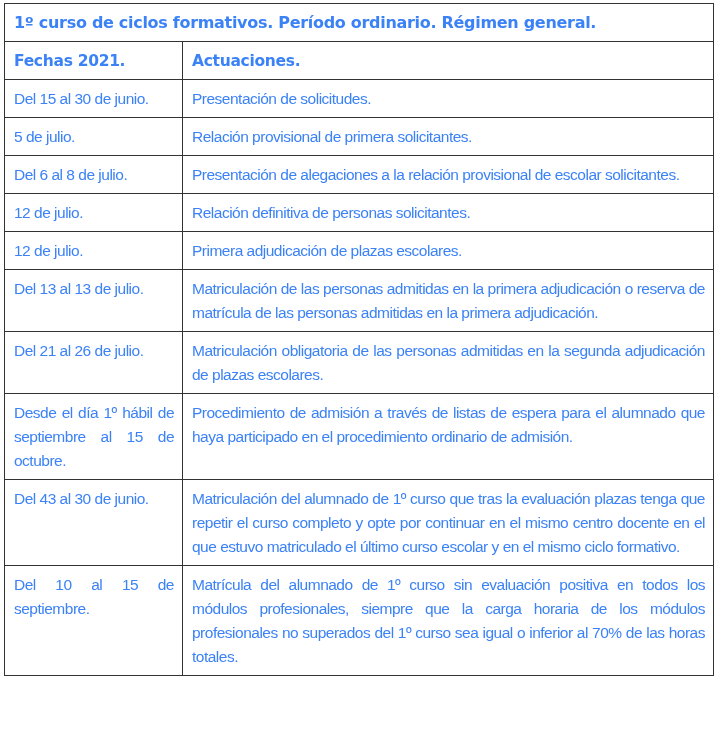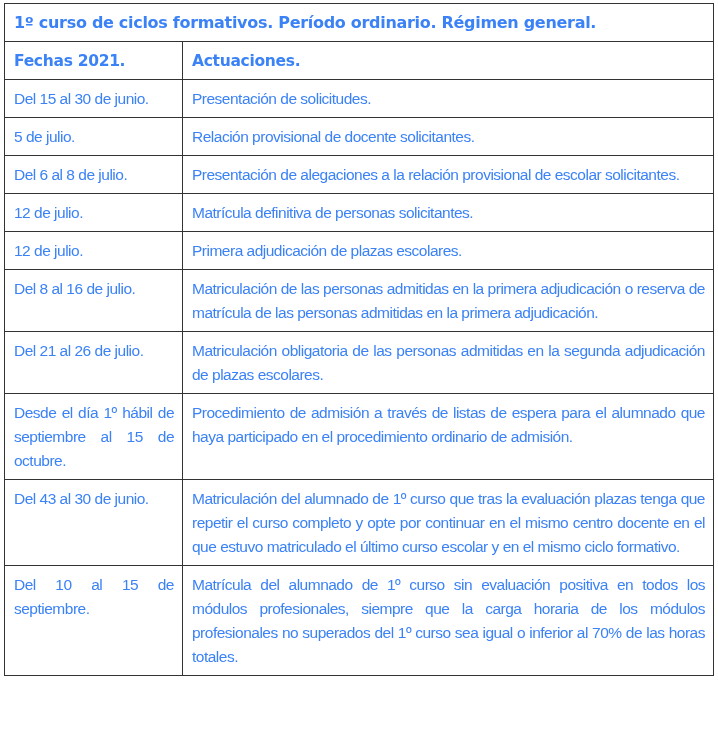--- a/index.html
+++ b/index.html
@@ -48,36 +48,36 @@
       <th class="colhead">Actuaciones.</th>
     </tr>
   </thead>
   <tbody>
     <tr>
       <td class="date">Del 15 al 30 de junio.</td>
       <td class="just">Presentación de solicitudes.</td>
     </tr>
     <tr>
       <td class="date">5 de julio.</td>
-      <td class="just">Relación provisional de docente solicitantes.</td>
+      <td class="just">Relación provisional de primera solicitantes.</td>
     </tr>
     <tr>
       <td class="date">Del 6 al 8 de julio.</td>
       <td class="just">Presentación de alegaciones a la relación provisional de escolar solicitantes.</td>
     </tr>
     <tr>
       <td class="date">12 de julio.</td>
-      <td class="just">Matrícula definitiva de personas solicitantes.</td>
+      <td class="just">Relación definitiva de personas solicitantes.</td>
     </tr>
     <tr>
       <td class="date">12 de julio.</td>
       <td class="just">Primera adjudicación de plazas escolares.</td>
     </tr>
     <tr>
-      <td class="date">Del 8 al 16 de julio.</td>
+      <td class="date">Del 13 al 13 de julio.</td>
       <td class="just">Matriculación de las personas admitidas en la primera adjudicación o reserva de matrícula de las personas admitidas en la primera adjudicación.</td>
     </tr>
     <tr>
       <td class="date">Del 21 al 26 de julio.</td>
       <td class="just">Matriculación obligatoria de las personas admitidas en la segunda adjudicación de plazas escolares.</td>
     </tr>
     <tr>
       <td class="date">Desde el día 1º hábil de septiembre al 15 de octubre.</td>
       <td class="just">Procedimiento de admisión a través de listas de espera para el alumnado que haya participado en el procedimiento ordinario de admisión.</td>
     </tr>

